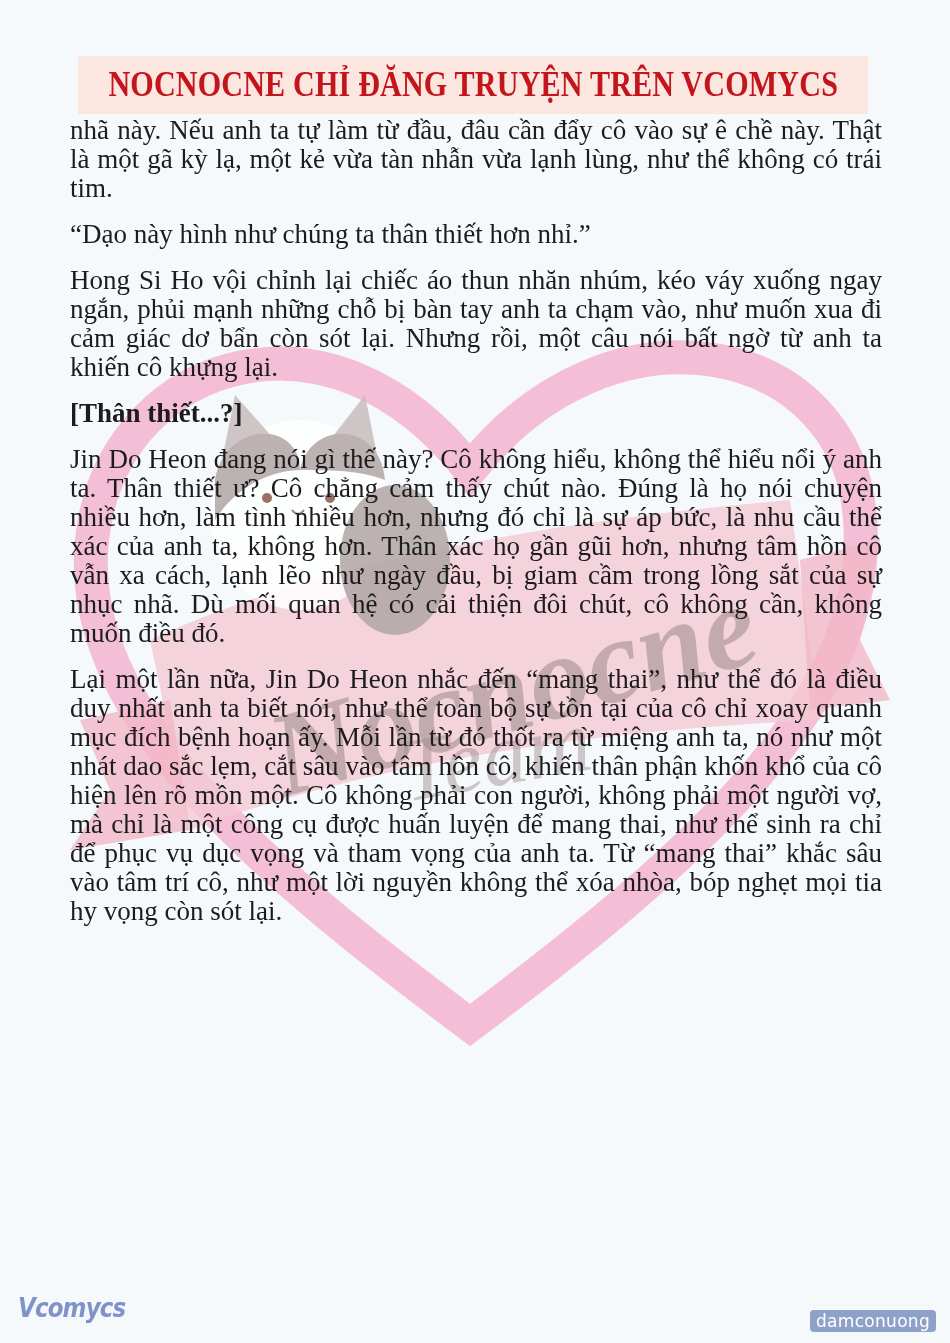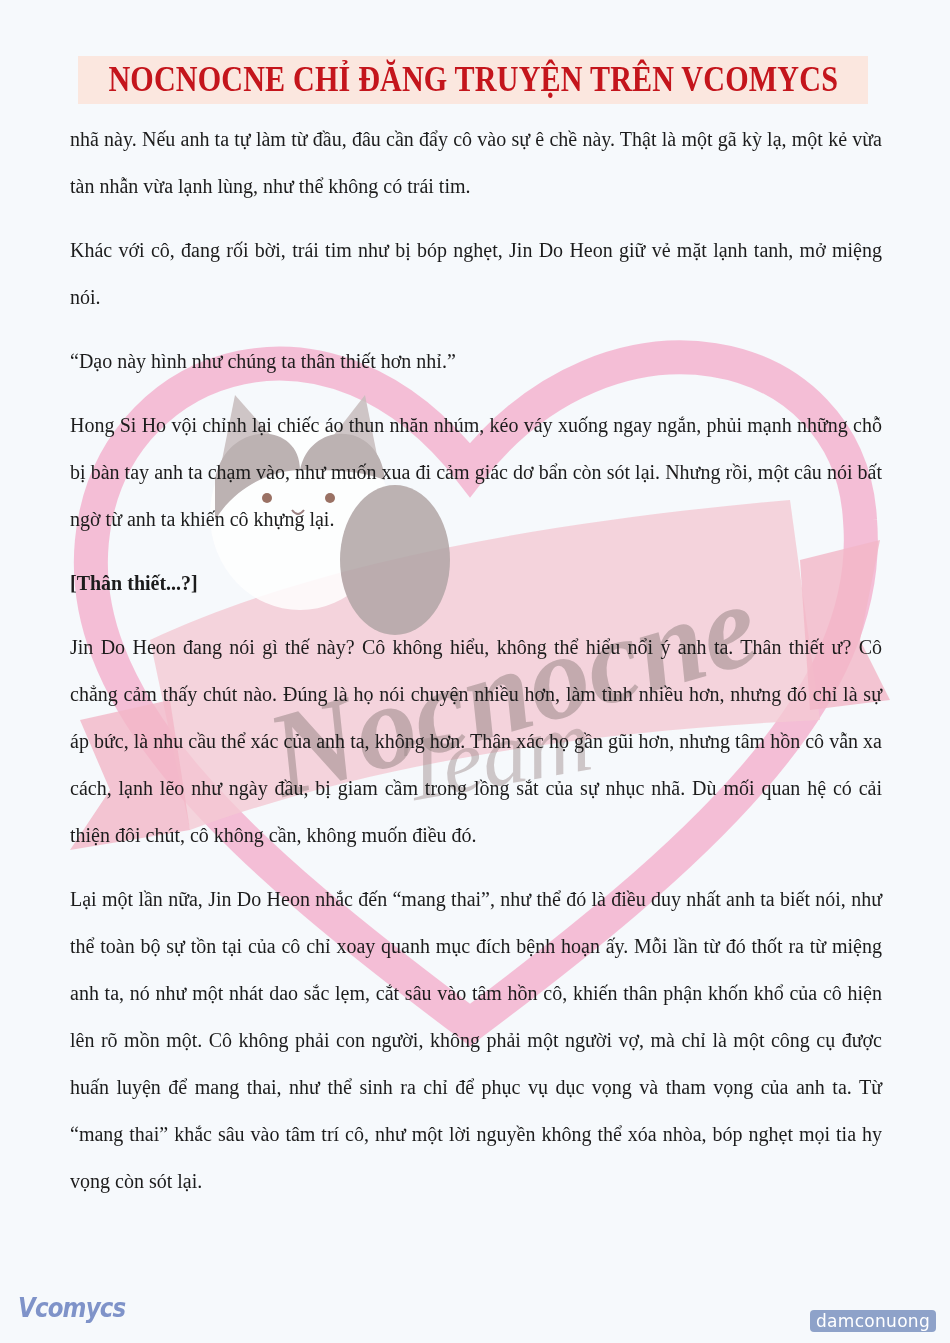--- a/index.html
+++ b/index.html
@@ -4,33 +4,33 @@
 <style>
   html, body { margin: 0; padding: 0; }
   body {
     width: 950px; height: 1343px; overflow: hidden;
     background: #f6f9fc; position: relative;
     font-family: "Liberation Serif", "DejaVu Serif", serif;
   }
   .page { position: absolute; left: 0; top: 0; width: 950px; height: 1343px; }
   .watermark { position: absolute; left: 0; top: 0; width: 950px; height: 1343px; z-index: 0; pointer-events: none; }
   .header-banner {
-    position: absolute; left: 78px; top: 56px; width: 790px; height: 48px;
+    position: absolute; left: 78px; top: 56px; width: 790px; height: 58px;
     background: #fbe7df; z-index: 2;
     display: flex; align-items: center; justify-content: center;
   }
   .header-banner span {
     font-family: "Liberation Serif", "DejaVu Serif", serif;
     font-weight: bold; font-size: 35px; color: #c4151c;
     letter-spacing: 0.2px; white-space: nowrap;
     transform: scaleX(0.86); display: inline-block;
   }
   .content {
     position: absolute; left: 70px; top: 116px; width: 812px; z-index: 2;
-    font-size: 20px; line-height: 47px; color: #1c1c1c;
+    font-size: 27px; line-height: 29px; color: #1c1c1c;
   }
   .content p { margin: 0 0 17px 0; text-align: justify; }
   .content p.italic { font-weight: bold; }
   .footer-logo {
     position: absolute; left: 18px; top: 1292px; z-index: 2;
     font-family: "DejaVu Sans", sans-serif; font-style: italic; font-weight: bold;
     font-size: 27px; color: #7f93c9; letter-spacing: -1px;
     transform: scaleX(0.85); transform-origin: left center;
   }
   .footer-badge {
@@ -68,21 +68,20 @@
     <text x="250" y="740" transform="rotate(-16 470 650)" font-family="Liberation Serif, serif" font-style="italic" font-weight="bold" font-size="120" fill="#9c8a8a" opacity="0.55">Nocnocne</text>
     <text x="400" y="790" transform="rotate(-10 470 760)" font-family="Liberation Serif, serif" font-style="italic" font-size="90" fill="#9c8a8a" opacity="0.45">Team</text>
   </svg>
 
   <div class="header-banner">
     <span>NOCNOCNE CHỈ ĐĂNG TRUYỆN TRÊN VCOMYCS</span>
   </div>
 
   <div class="content">
     <p>nhã này. Nếu anh ta tự làm từ đầu, đâu cần đẩy cô vào sự ê chề này. Thật là một gã kỳ lạ, một kẻ vừa tàn nhẫn vừa lạnh lùng, như thể không có trái tim.</p>
-    <p>Khác với cô, đang rối bời, trái tim như bị bóp nghẹt, Jin Do Heon giữ vẻ mặt lạnh tanh, mở miệng nói.</p>
     <p>“Dạo này hình như chúng ta thân thiết hơn nhỉ.”</p>
     <p>Hong Si Ho vội chỉnh lại chiếc áo thun nhăn nhúm, kéo váy xuống ngay ngắn, phủi mạnh những chỗ bị bàn tay anh ta chạm vào, như muốn xua đi cảm giác dơ bẩn còn sót lại. Nhưng rồi, một câu nói bất ngờ từ anh ta khiến cô khựng lại.</p>
     <p class="italic">[Thân thiết...?]</p>
     <p>Jin Do Heon đang nói gì thế này? Cô không hiểu, không thể hiểu nổi ý anh ta. Thân thiết ư? Cô chẳng cảm thấy chút nào. Đúng là họ nói chuyện nhiều hơn, làm tình nhiều hơn, nhưng đó chỉ là sự áp bức, là nhu cầu thể xác của anh ta, không hơn. Thân xác họ gần gũi hơn, nhưng tâm hồn cô vẫn xa cách, lạnh lẽo như ngày đầu, bị giam cầm trong lồng sắt của sự nhục nhã. Dù mối quan hệ có cải thiện đôi chút, cô không cần, không muốn điều đó.</p>
     <p>Lại một lần nữa, Jin Do Heon nhắc đến “mang thai”, như thể đó là điều duy nhất anh ta biết nói, như thể toàn bộ sự tồn tại của cô chỉ xoay quanh mục đích bệnh hoạn ấy. Mỗi lần từ đó thốt ra từ miệng anh ta, nó như một nhát dao sắc lẹm, cắt sâu vào tâm hồn cô, khiến thân phận khốn khổ của cô hiện lên rõ mồn một. Cô không phải con người, không phải một người vợ, mà chỉ là một công cụ được huấn luyện để mang thai, như thể sinh ra chỉ để phục vụ dục vọng và tham vọng của anh ta. Từ “mang thai” khắc sâu vào tâm trí cô, như một lời nguyền không thể xóa nhòa, bóp nghẹt mọi tia hy vọng còn sót lại.</p>
   </div>
 
   <div class="footer-logo">Vcomycs</div>
   <div class="footer-badge">damconuong</div>
 </div>

